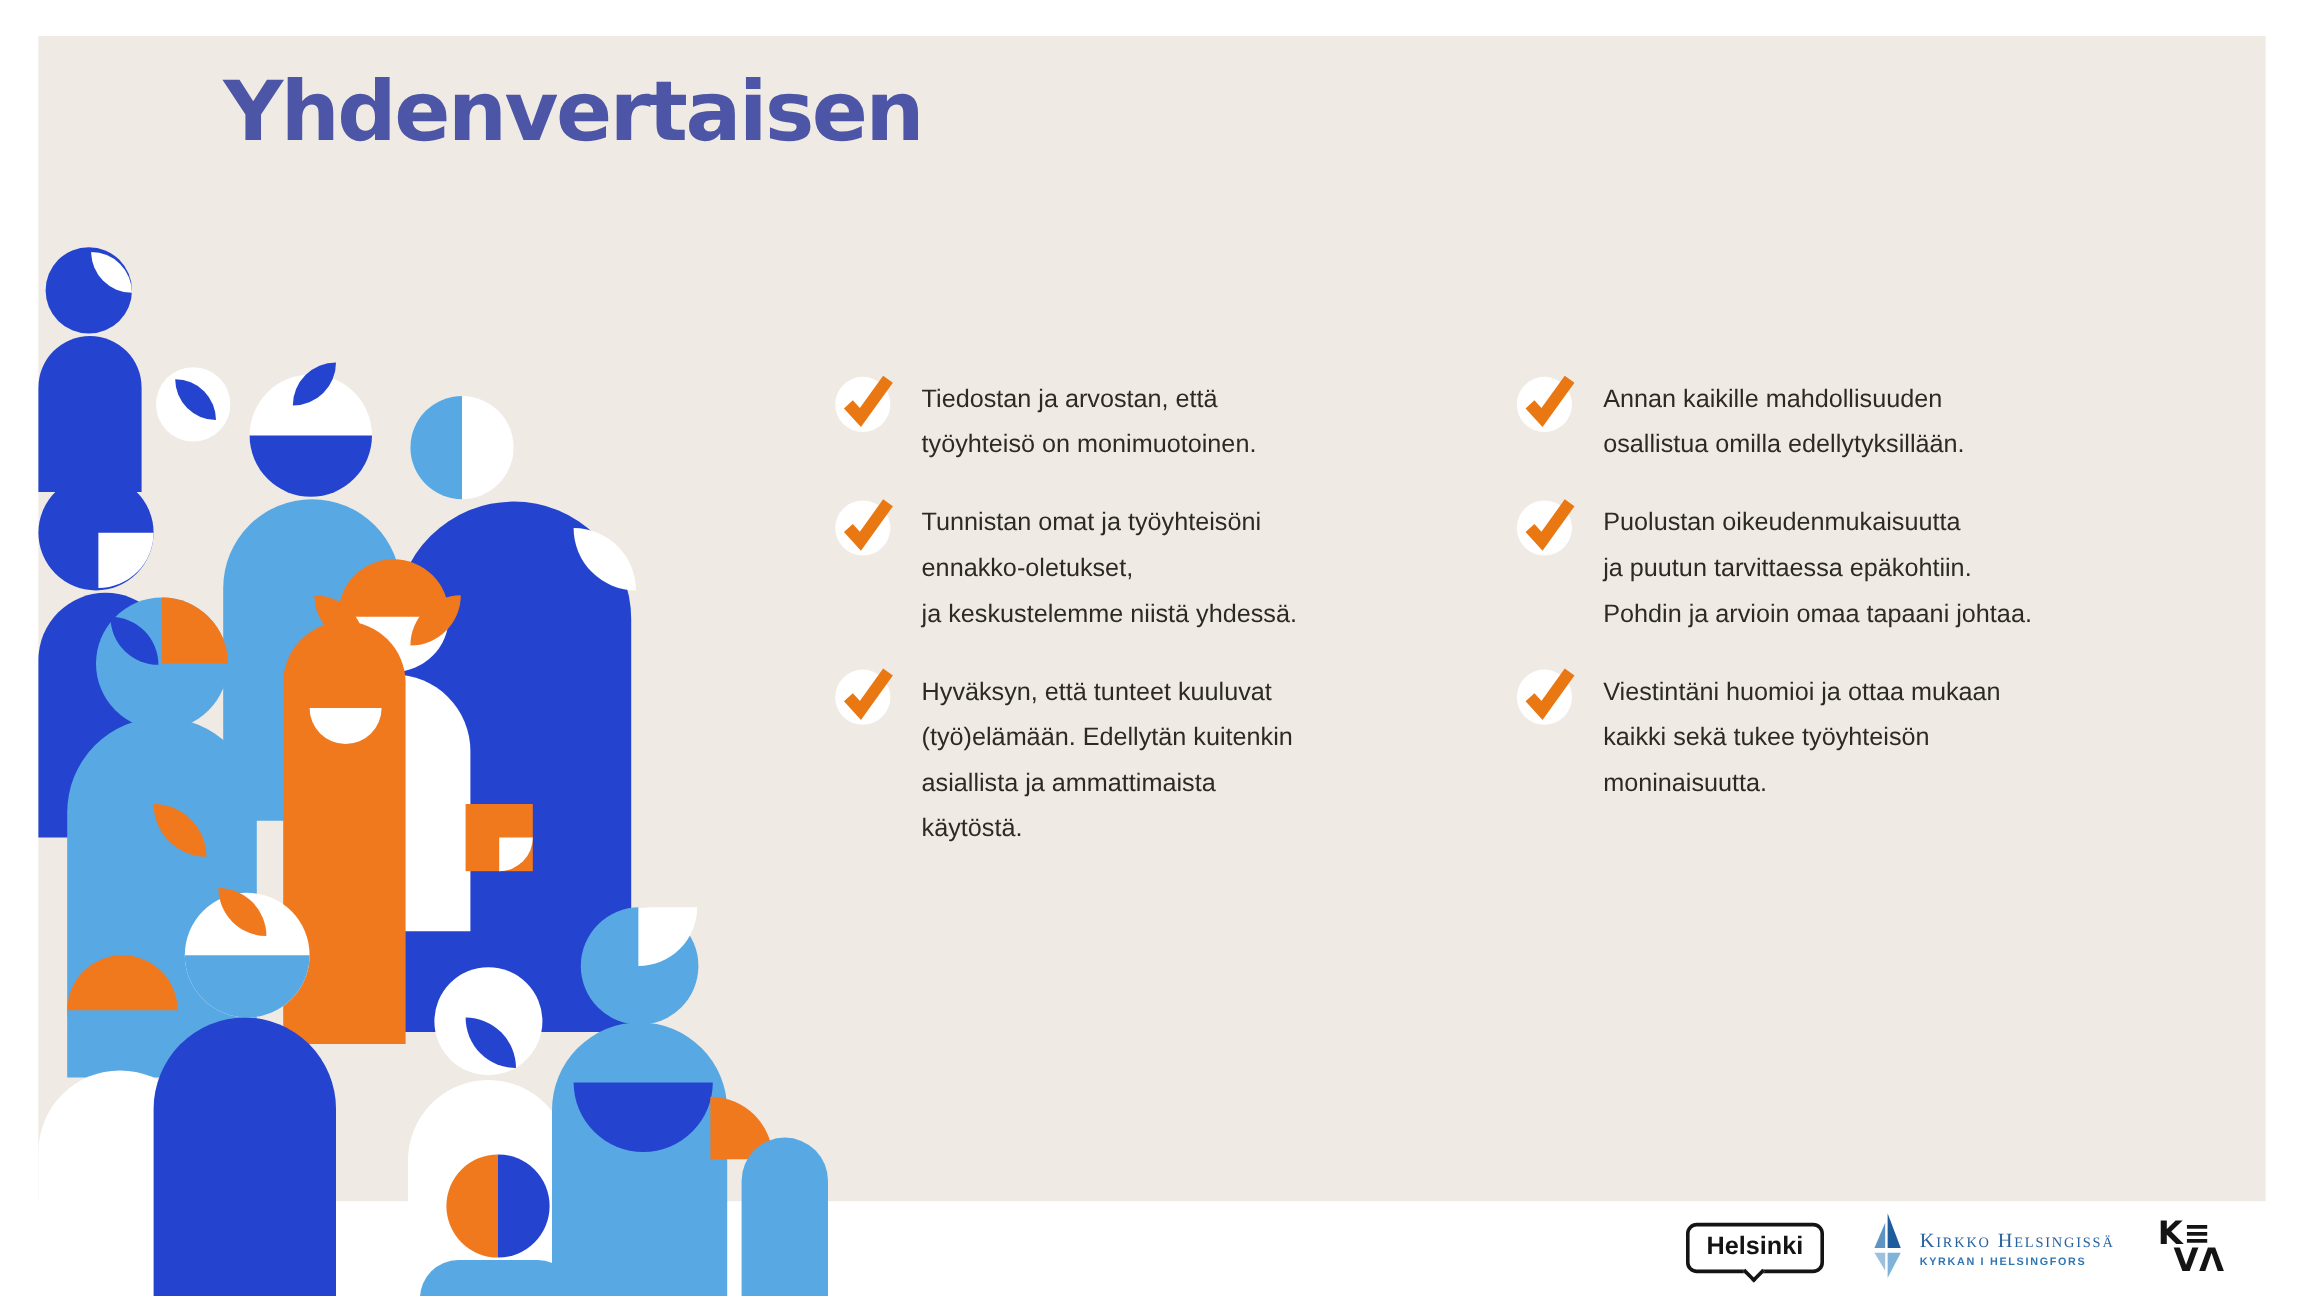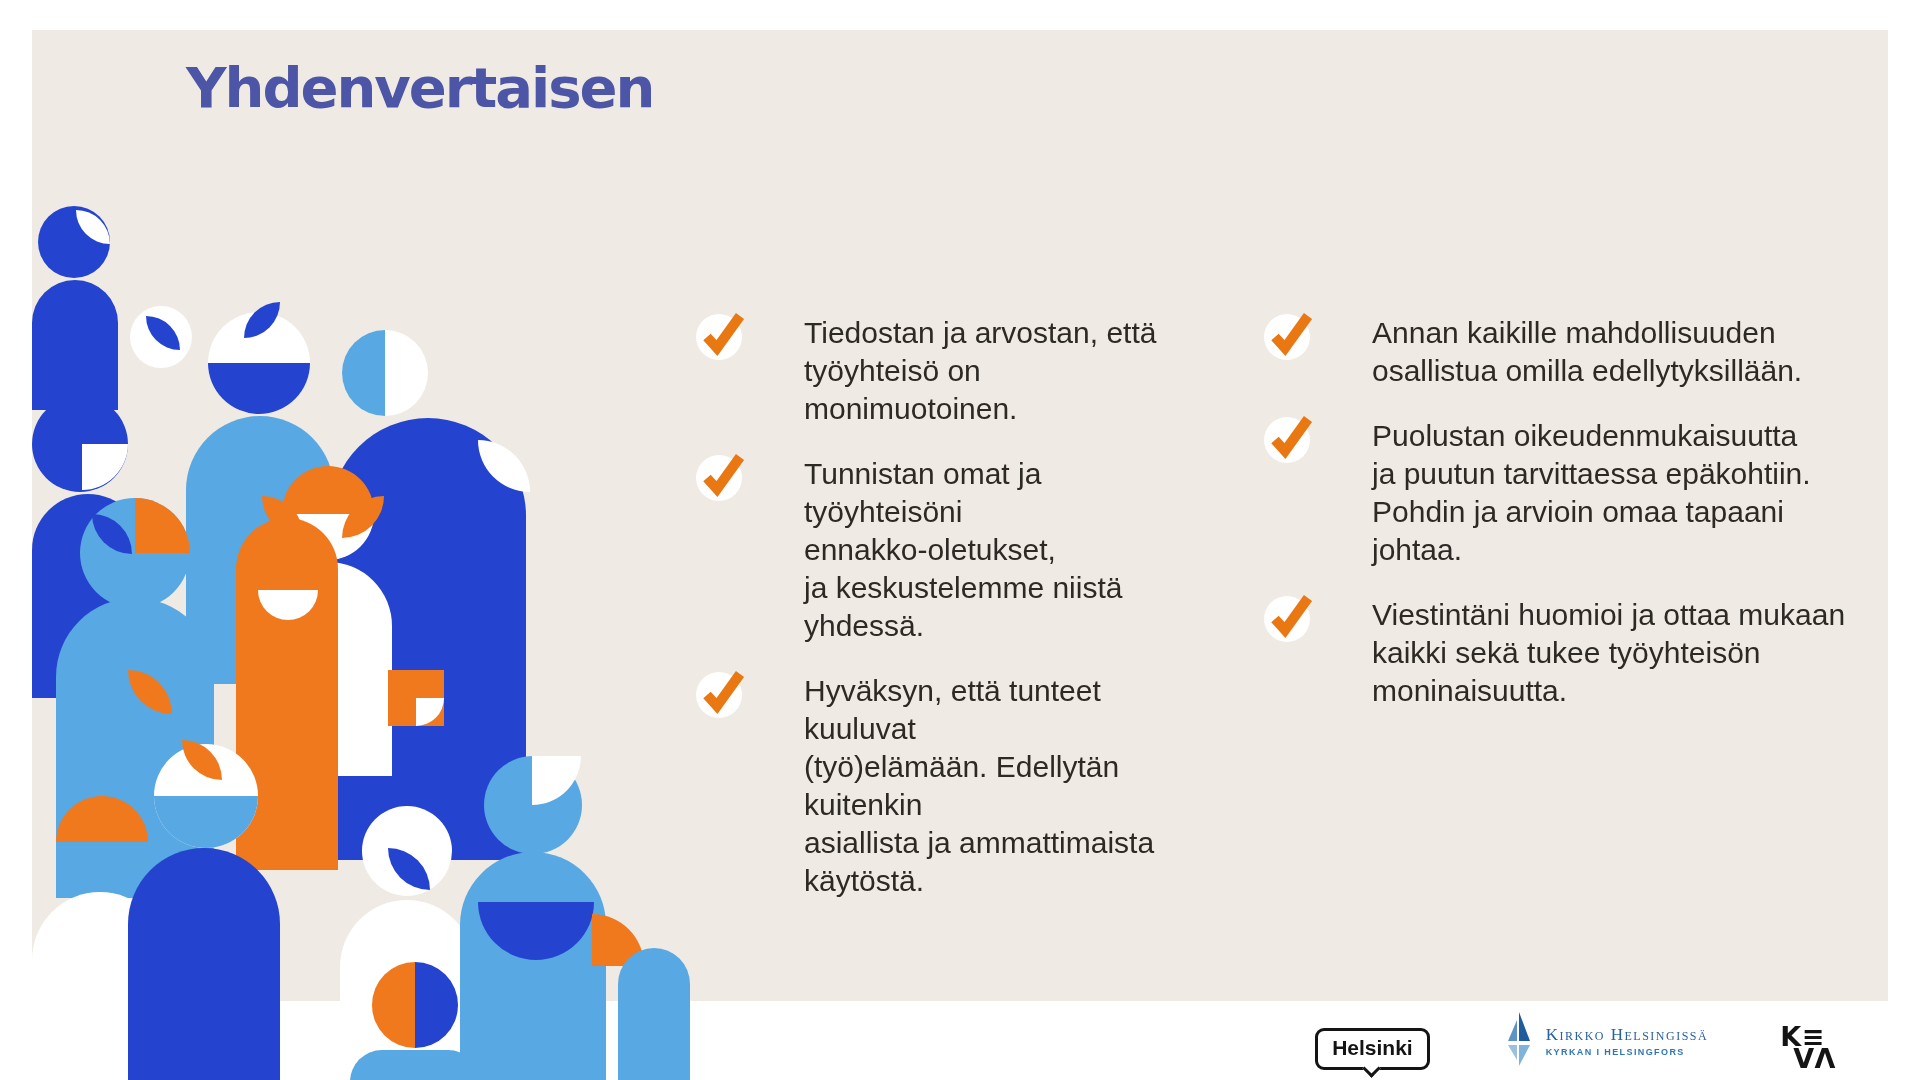--- a/index.html
+++ b/index.html
@@ -22,59 +22,59 @@
     font-family:"Liberation Sans",sans-serif;overflow:hidden;
   }
   .canvas{
     position:absolute;left:32px;top:30px;width:1856px;height:971px;
     background:var(--poster-background);
   }
   
   .title{
     position:absolute;left:186px;top:56px;width:1500px;
     font-family:"DejaVu Sans","Liberation Sans",sans-serif;
-    font-weight:700;font-size:56px;line-height:1.13;letter-spacing:-2px;
+    font-weight:700;font-size:69px;line-height:1.13;letter-spacing:-2px;
     color:var(--title);
   }
   
   .col{position:absolute;top:314px;}
   .col1{left:696px;width:480px;}
   .col2{left:1264px;width:590px;}
   .item{display:flex;gap:22px;margin-bottom:27px;}
   .check{
     flex:0 0 50px;width:50px;height:50px;margin-top:-4px;position:relative;
   }
   .check .bubble{
     position:absolute;left:0;top:4px;width:46px;height:46px;border-radius:50%;
     background:#fff;
   }
   .check svg{position:absolute;left:2px;top:0;overflow:visible;}
   .item p{
-    font-size:30px;line-height:38px;color:var(--text);white-space:pre-line;margin-left:36px;
+    font-size:21px;line-height:38px;color:var(--text);white-space:pre-line;
   }
   
   .illustration{position:absolute;left:32px;top:200px;width:676px;height:882px;}
   .sh{position:absolute;}
   .cir{border-radius:50%;}
   .arch{border-radius:999px 999px 0 0;}
   .halfb{border-radius:0 0 999px 999px;}
   .halfl{border-radius:999px 0 0 999px;}
   .halfr{border-radius:0 999px 999px 0;}
   .leaf{border-radius:0 100% 0 100%;}
   .leaf2{border-radius:100% 0 100% 0;}
   .qbr{border-radius:0 0 100% 0;}
   .qtr{border-radius:0 100% 0 0;}
   .blue{background:var(--illustration-blue);}
   .lblue{background:var(--illustration-light-blue);}
   .orange{background:var(--illustration-orange);}
   .white{background:#fff;}
   
   .logos{
-    position:absolute;right:84px;top:1010px;height:60px;
-    display:flex;align-items:flex-end;gap:72px;
+    position:absolute;right:66px;top:1010px;height:60px;
+    display:flex;align-items:center;gap:36px;
   }
   .logo-helsinki{
     position:relative;border:3.5px solid var(--logo-black);border-radius:9px;
     padding:5px 14px 7px;font-weight:700;font-size:21px;color:var(--logo-black);
   }
   .hel-notch{
     position:absolute;left:50%;bottom:-8px;width:13px;height:13px;
     margin-left:-7px;background:var(--background);
     border-right:3.5px solid var(--logo-black);border-bottom:3.5px solid var(--logo-black);
     transform:rotate(45deg);

